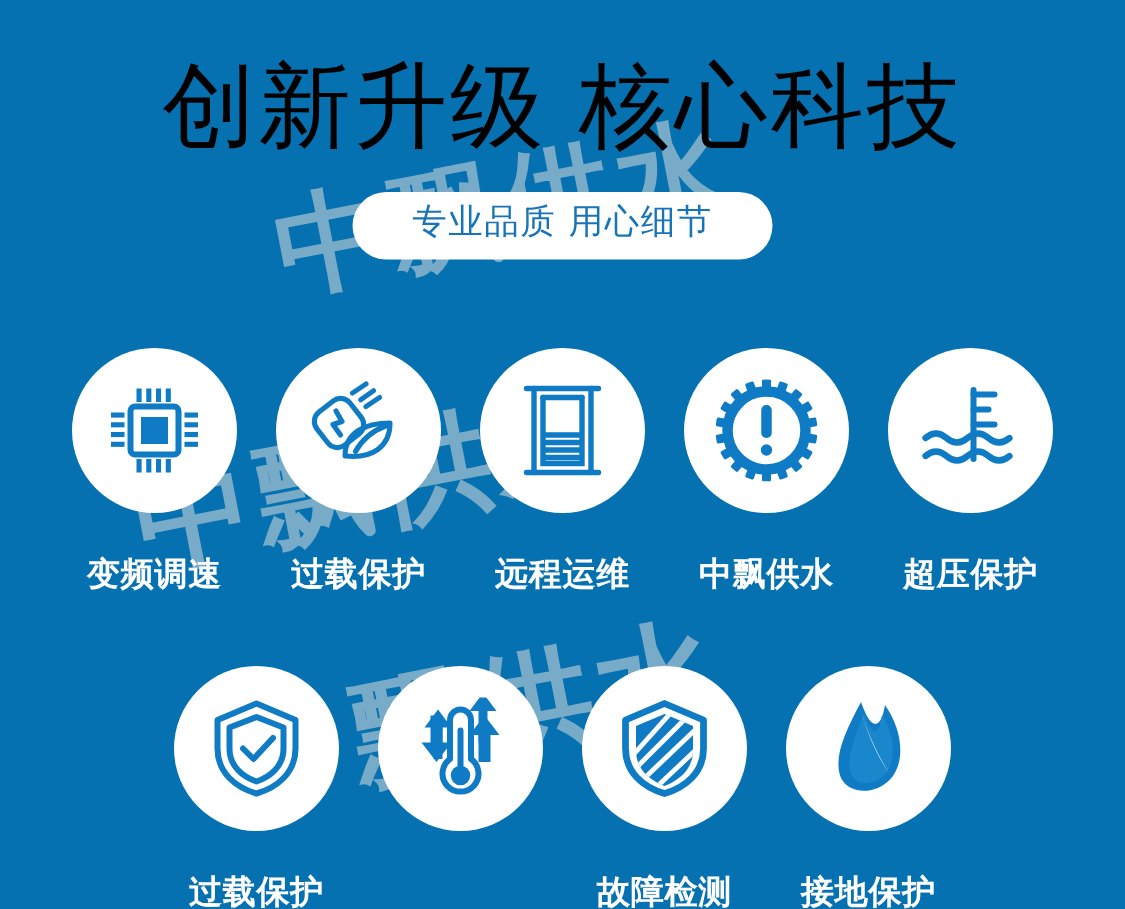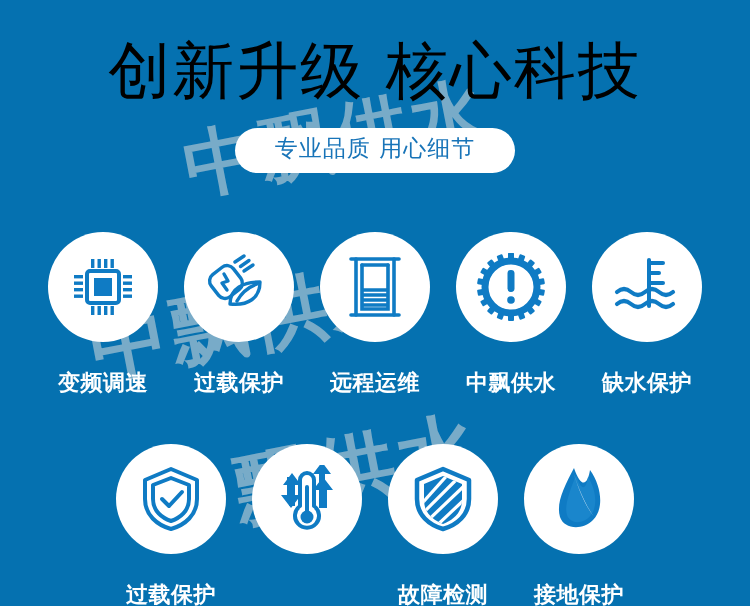--- a/index.html
+++ b/index.html
@@ -206,21 +206,21 @@
               <line x1="38" y1="7" x2="52" y2="7"></line>
               <line x1="38" y1="17" x2="48" y2="17"></line>
               <line x1="38" y1="27" x2="52" y2="27"></line>
             </g>
             <g fill="none" stroke="#0f7bc4" stroke-width="4.2" stroke-linecap="round">
               <path d="M6 36 q7 -6 14 0 t14 0 t14 0 t14 0"></path>
               <path d="M6 48 q7 -6 14 0 t14 0 t14 0 t14 0"></path>
             </g>
           </svg>
         </div>
-        <div class="cell-label">缺水保护</div>
+        <div class="cell-label">超压保护</div>
       </div>
 
     </div>
 
     <div class="row">
 
       <div class="cell">
         <div class="circle">
           <svg width="64" height="68" viewBox="0 0 64 68">
             <g fill="none" stroke="#0f7bc4" stroke-width="4" stroke-linejoin="round" stroke-linecap="round">

